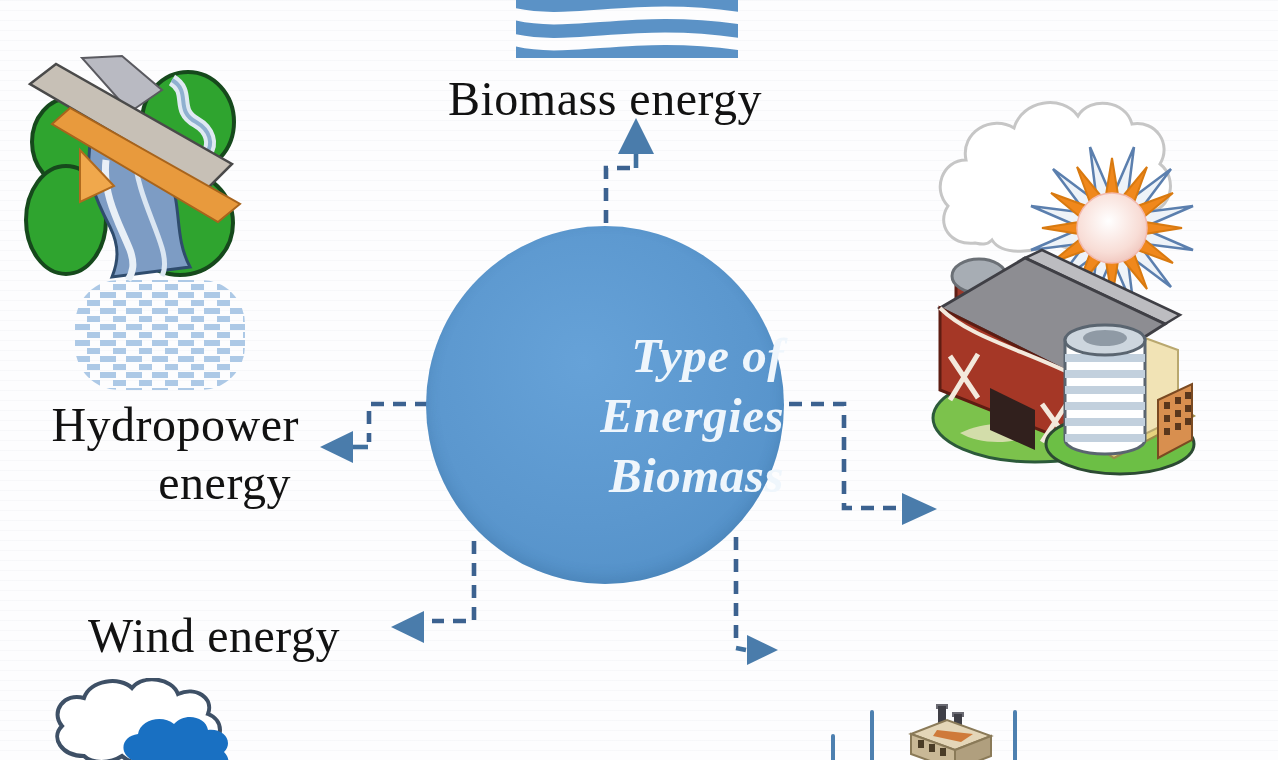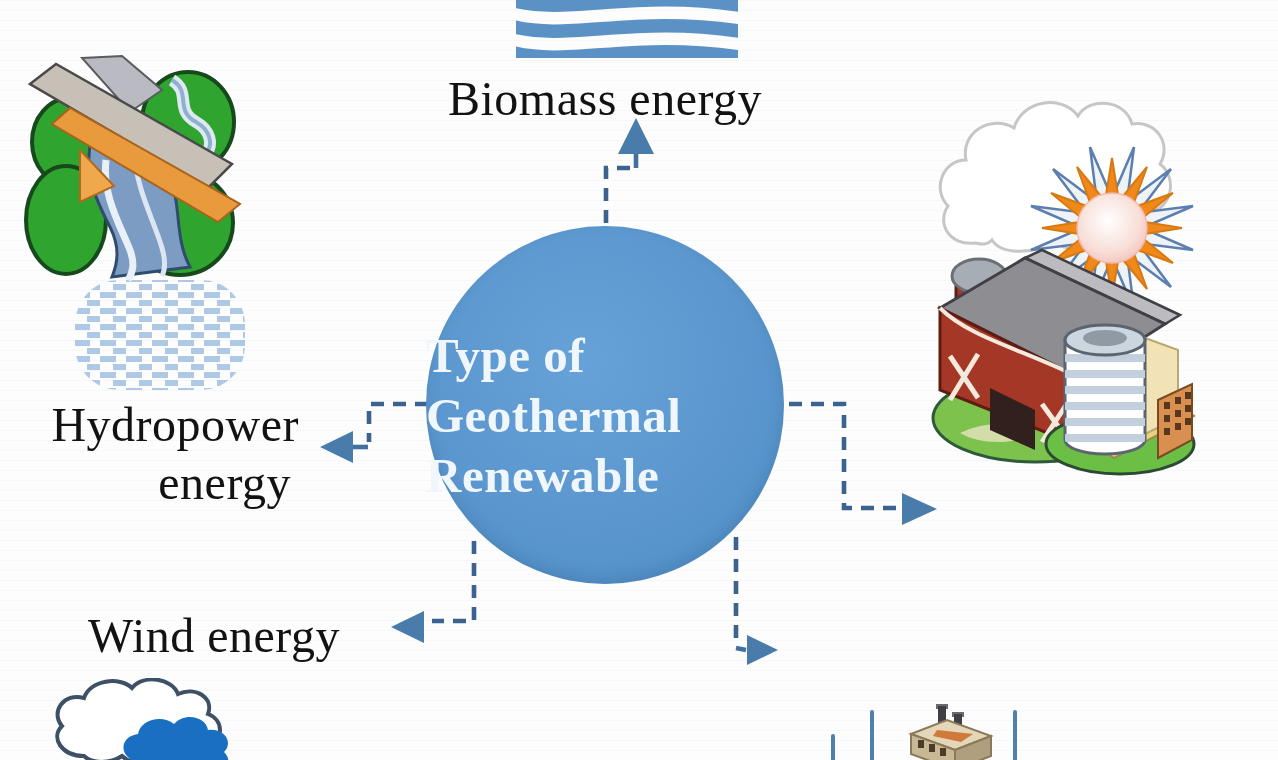--- a/index.html
+++ b/index.html
@@ -23,23 +23,24 @@
     line-height:1;
   }
   .label.two-line{white-space:normal;line-height:58px;text-align:right;}
   .center-node{
     position:absolute;
     left:426px;top:226px;width:358px;height:358px;
     border-radius:50%;
     background:radial-gradient(circle at 44% 38%, #66a2d8 0%, #5b97ce 55%, #4f8dc5 100%);
     box-shadow:inset 0 -6px 14px rgba(30,70,110,0.18);
     color:#eff6fc;
-    text-align:left;
+    text-align:right;
     box-sizing:border-box;
     padding-top:100px;
+    font-style:italic;
   }
   .center-node .t-line{
     font-weight:bold;
     font-size:49px;
     line-height:60px;
     letter-spacing:0.5px;
   }
   .icon-box{position:absolute;overflow:hidden;}
   svg{display:block;}
   .connector-layer{position:absolute;left:0;top:0;pointer-events:none;}
@@ -73,22 +74,22 @@
     </g>
     <g>
       <path class="dash" d="M736,537 L736,641"></path>
       <line class="stem" x1="736" y1="648" x2="746" y2="650"></line>
       <polygon class="head" points="778,650 747,635 747,665"></polygon>
     </g>
   </svg>
 
   <div class="center-node">
     <div class="t-line">Type of</div>
-    <div class="t-line">Geothermal</div>
-    <div class="t-line">Renewable</div>
+    <div class="t-line">Energies</div>
+    <div class="t-line">Biomass</div>
   </div>
 
   <div class="icon-box" style="left:516px;top:0;width:222px;height:58px;">
     <svg width="222" height="58" viewBox="0 0 222 58">
       <g fill="none" stroke="#5b92c6" stroke-width="13.5">
         <path d="M-6,0 C55,16 115,-12 230,6"></path>
         <path d="M-6,26 C55,42 115,14 230,32"></path>
         <path d="M-6,52 C55,68 115,40 230,58"></path>
       </g>
     </svg>

